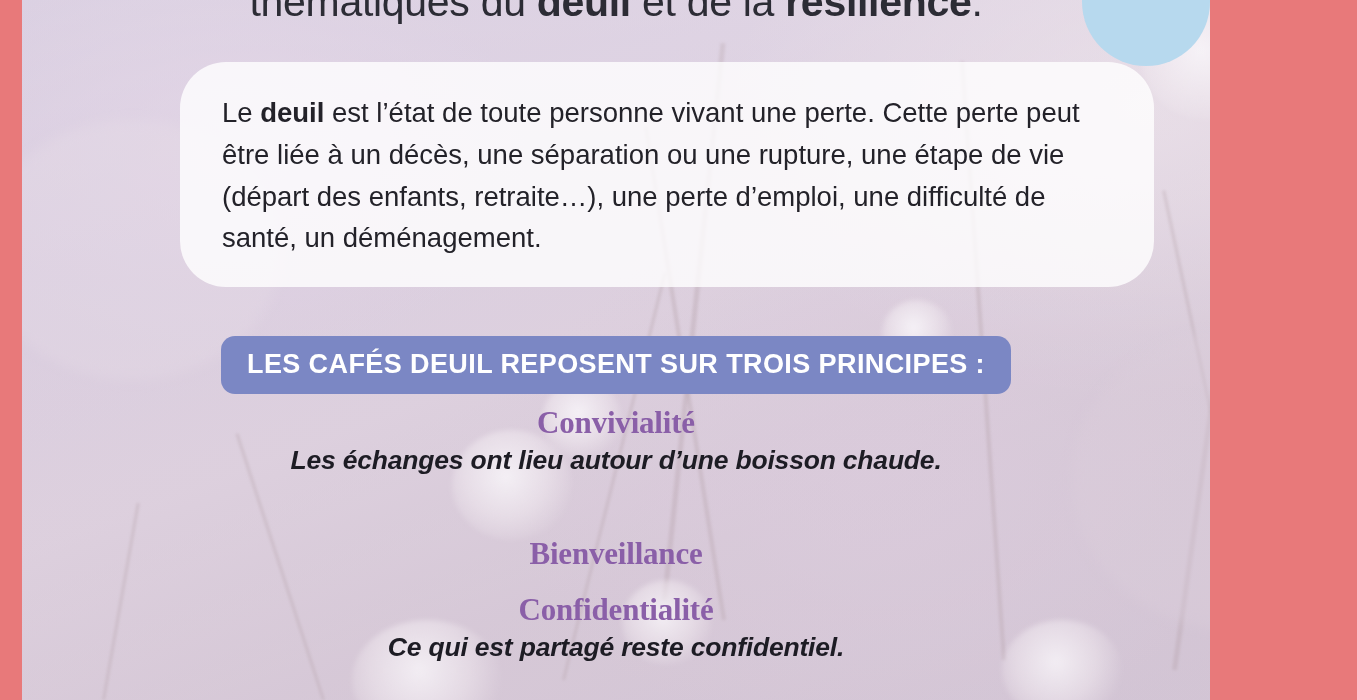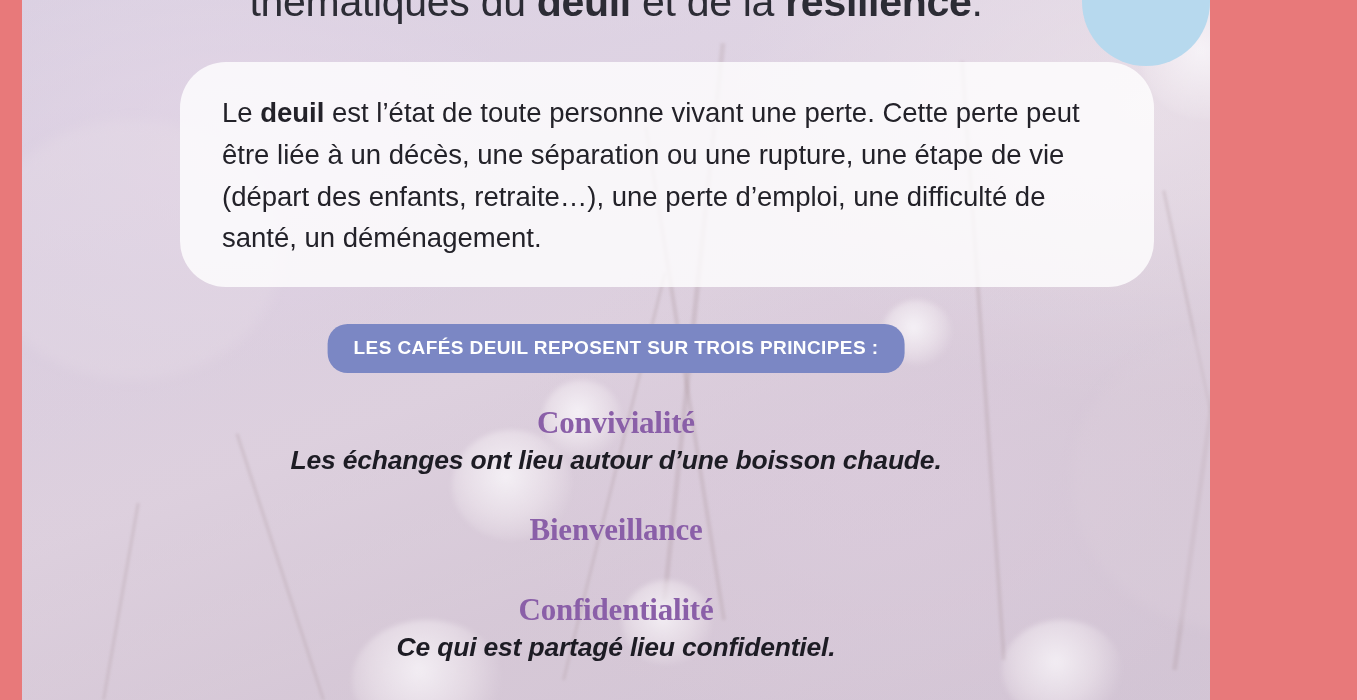--- a/index.html
+++ b/index.html
@@ -121,30 +121,30 @@
   .definition-card p {
     margin: 0;
     font-size: 27.5px;
     line-height: 1.52;
     color: #232229;
   }
   .definition-card b { font-weight: 700; }
 
   .principles-banner {
     position: absolute;
-    top: 324px;
+    top: 336px;
     left: 50%;
     transform: translateX(-50%);
     background: #7b87c4;
     color: #ffffff;
     font-weight: 700;
-    font-size: 19px;
+    font-size: 27px;
     letter-spacing: 0.4px;
     padding: 13px 26px 14px 26px;
-    border-radius: 20px;
+    border-radius: 14px;
     white-space: nowrap;
   }
 
   .principle {
     position: absolute;
     left: 0;
     right: 0;
     text-align: center;
   }
   .principle .title {
@@ -159,21 +159,21 @@
     font-size: 26.5px;
     font-weight: 700;
     color: #1d1c24;
     margin: 0;
     letter-spacing: -0.2px;
     white-space: nowrap;
     font-style: italic;
   }
 
   .p1 { top: 405px; }
-  .p2 { top: 512px; }
+  .p2 { top: 536px; }
   .p3 { top: 592px; }
 </style>
 </head>
 <body>
 
 <div class="poster">
 
   <div class="bg">
     <div class="twig" style="left:640px; top:40px; width:5px; height:560px; transform:rotate(6deg);"></div>
     <div class="twig" style="left:700px; top:120px; width:4px; height:500px; transform:rotate(-9deg);"></div>
@@ -218,17 +218,17 @@
       <p class="title">Convivialité</p>
       <p class="desc">Les échanges ont lieu autour d’une boisson chaude.</p>
     </div>
 
     <div class="principle p2">
       <p class="title">Bienveillance</p>
     </div>
 
     <div class="principle p3">
       <p class="title">Confidentialité</p>
-      <p class="desc">Ce qui est partagé lieu confidentiel.</p>
+      <p class="desc">Ce qui est partagé reste confidentiel.</p>
     </div>
 
   </div>
 </div>
 
 </body></html>

